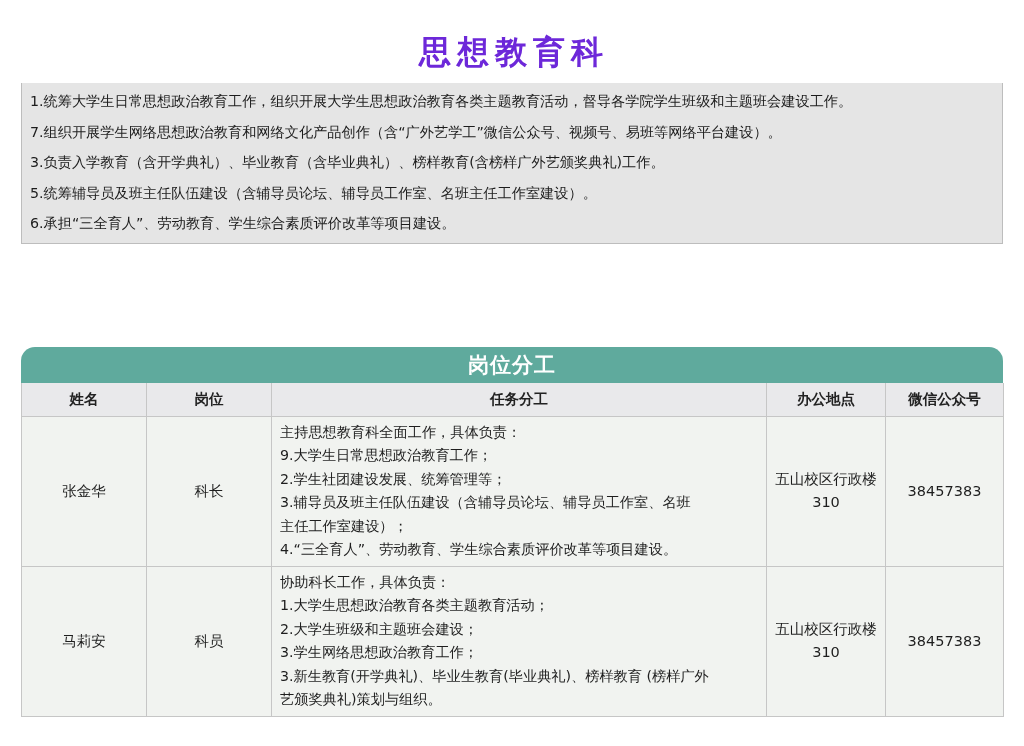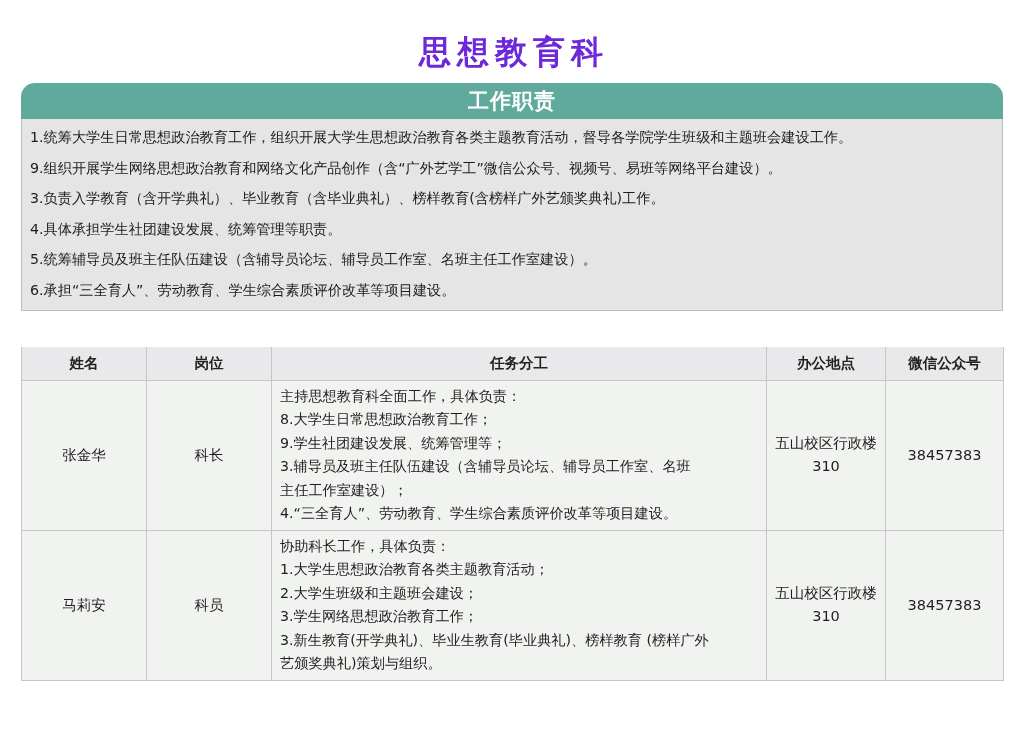--- a/index.html
+++ b/index.html
@@ -41,32 +41,31 @@
   .row1 td { height: 145px; }
   .row2 td { height: 145px; margin-top: 29px; }
   .loc-line { line-height: 23px; text-align: center; }
 </style>
 </head>
 <body>
 
 <div class="page-title">思想教育科</div>
 
 <div class="section" id="duties">
-  <div class="section-header">工作职责</div>
   <div class="duties-box">
     <div class="duty-item">1.统筹大学生日常思想政治教育工作，组织开展大学生思想政治教育各类主题教育活动，督导各学院学生班级和主题班会建设工作。</div>
-    <div class="duty-item">9.组织开展学生网络思想政治教育和网络文化产品创作（含“广外艺学工”微信公众号、视频号、易班等网络平台建设）。</div>
+    <div class="duty-item">7.组织开展学生网络思想政治教育和网络文化产品创作（含“广外艺学工”微信公众号、视频号、易班等网络平台建设）。</div>
     <div class="duty-item">3.负责入学教育（含开学典礼）、毕业教育（含毕业典礼）、榜样教育(含榜样广外艺颁奖典礼)工作。</div>
-    <div class="duty-item">4.具体承担学生社团建设发展、统筹管理等职责。</div>
     <div class="duty-item">5.统筹辅导员及班主任队伍建设（含辅导员论坛、辅导员工作室、名班主任工作室建设）。</div>
     <div class="duty-item">6.承担“三全育人”、劳动教育、学生综合素质评价改革等项目建设。</div>
   </div>
 </div>
 
 <div class="section" id="positions">
+  <div class="section-header">岗位分工</div>
   <table class="pos-table">
     <colgroup>
       <col style="width:125px">
       <col style="width:125px">
       <col style="width:495px">
       <col style="width:119px">
       <col style="width:118px">
     </colgroup>
     <thead>
       <tr>
@@ -76,22 +75,22 @@
         <th>办公地点</th>
         <th>微信公众号</th>
       </tr>
     </thead>
     <tbody>
       <tr class="row1">
         <td>张金华</td>
         <td>科长</td>
         <td class="tasks">
           <div class="task-line">主持思想教育科全面工作，具体负责：</div>
-          <div class="task-line">8.大学生日常思想政治教育工作；</div>
-          <div class="task-line">9.学生社团建设发展、统筹管理等；</div>
+          <div class="task-line">9.大学生日常思想政治教育工作；</div>
+          <div class="task-line">2.学生社团建设发展、统筹管理等；</div>
           <div class="task-line">3.辅导员及班主任队伍建设（含辅导员论坛、辅导员工作室、名班</div>
           <div class="task-line">主任工作室建设）；</div>
           <div class="task-line">4.“三全育人”、劳动教育、学生综合素质评价改革等项目建设。</div>
         </td>
         <td>
           <div class="loc-line">五山校区行政楼</div>
           <div class="loc-line">310</div>
         </td>
         <td>38457383</td>
       </tr>

